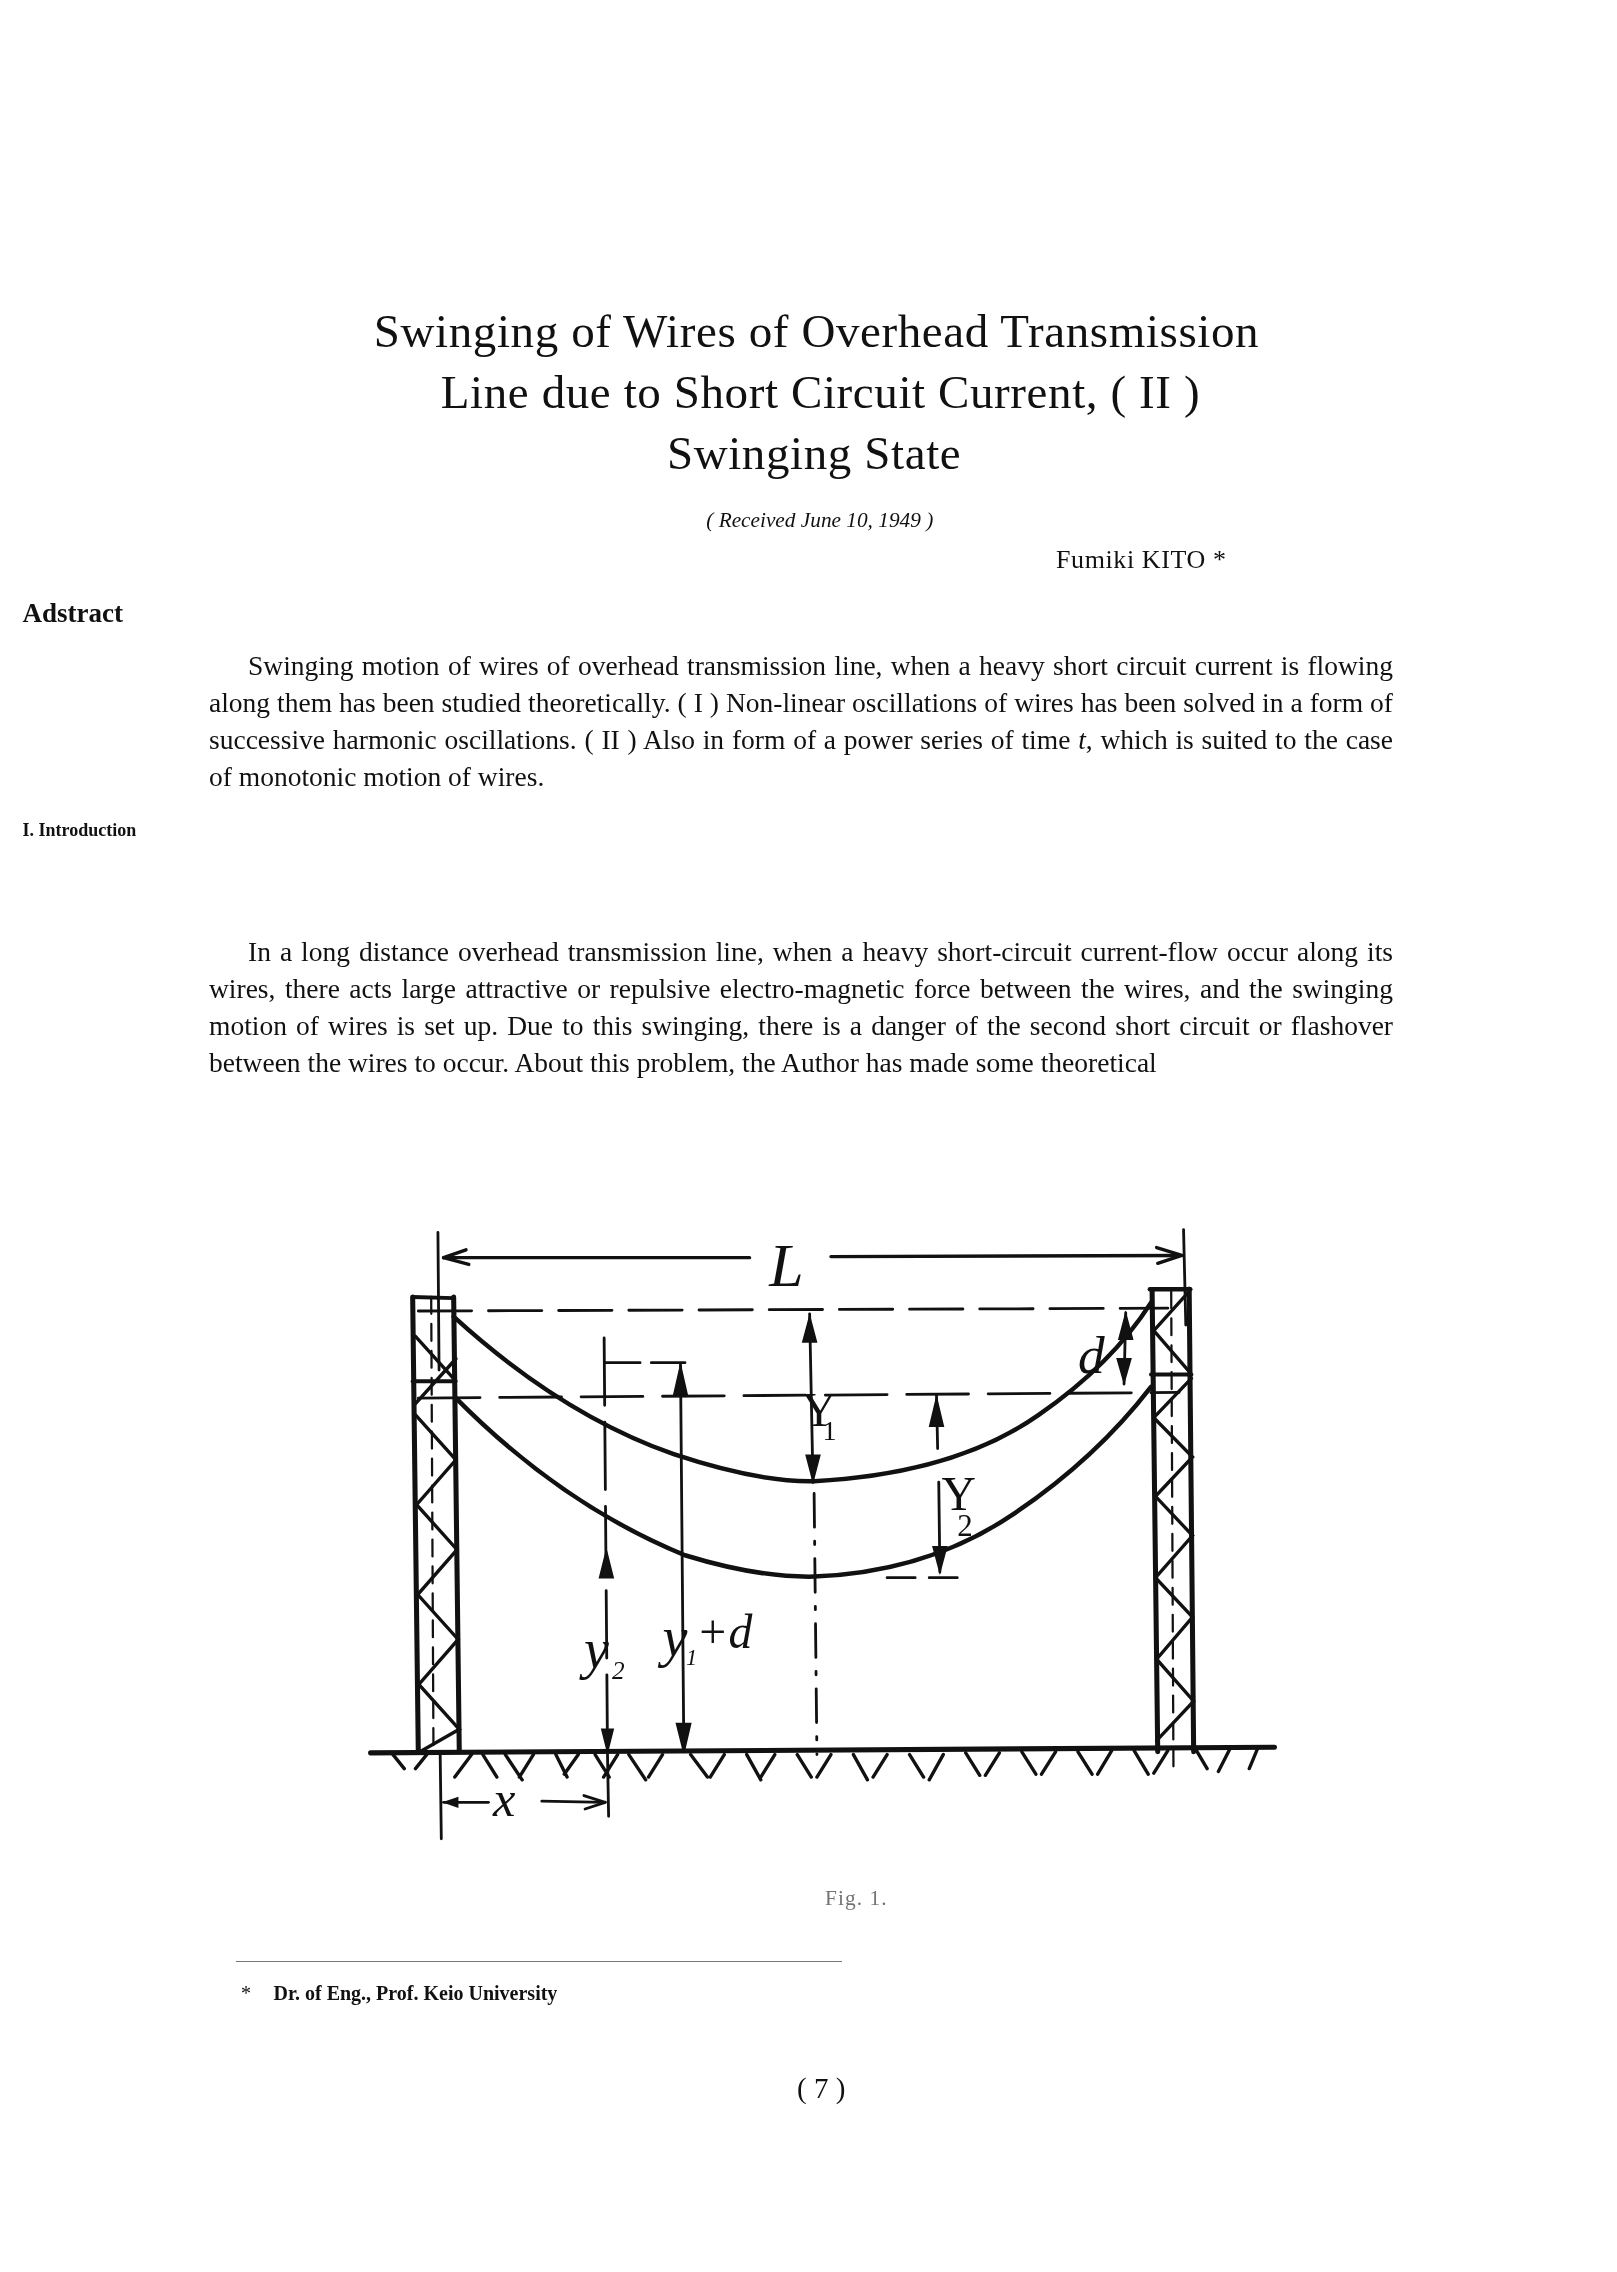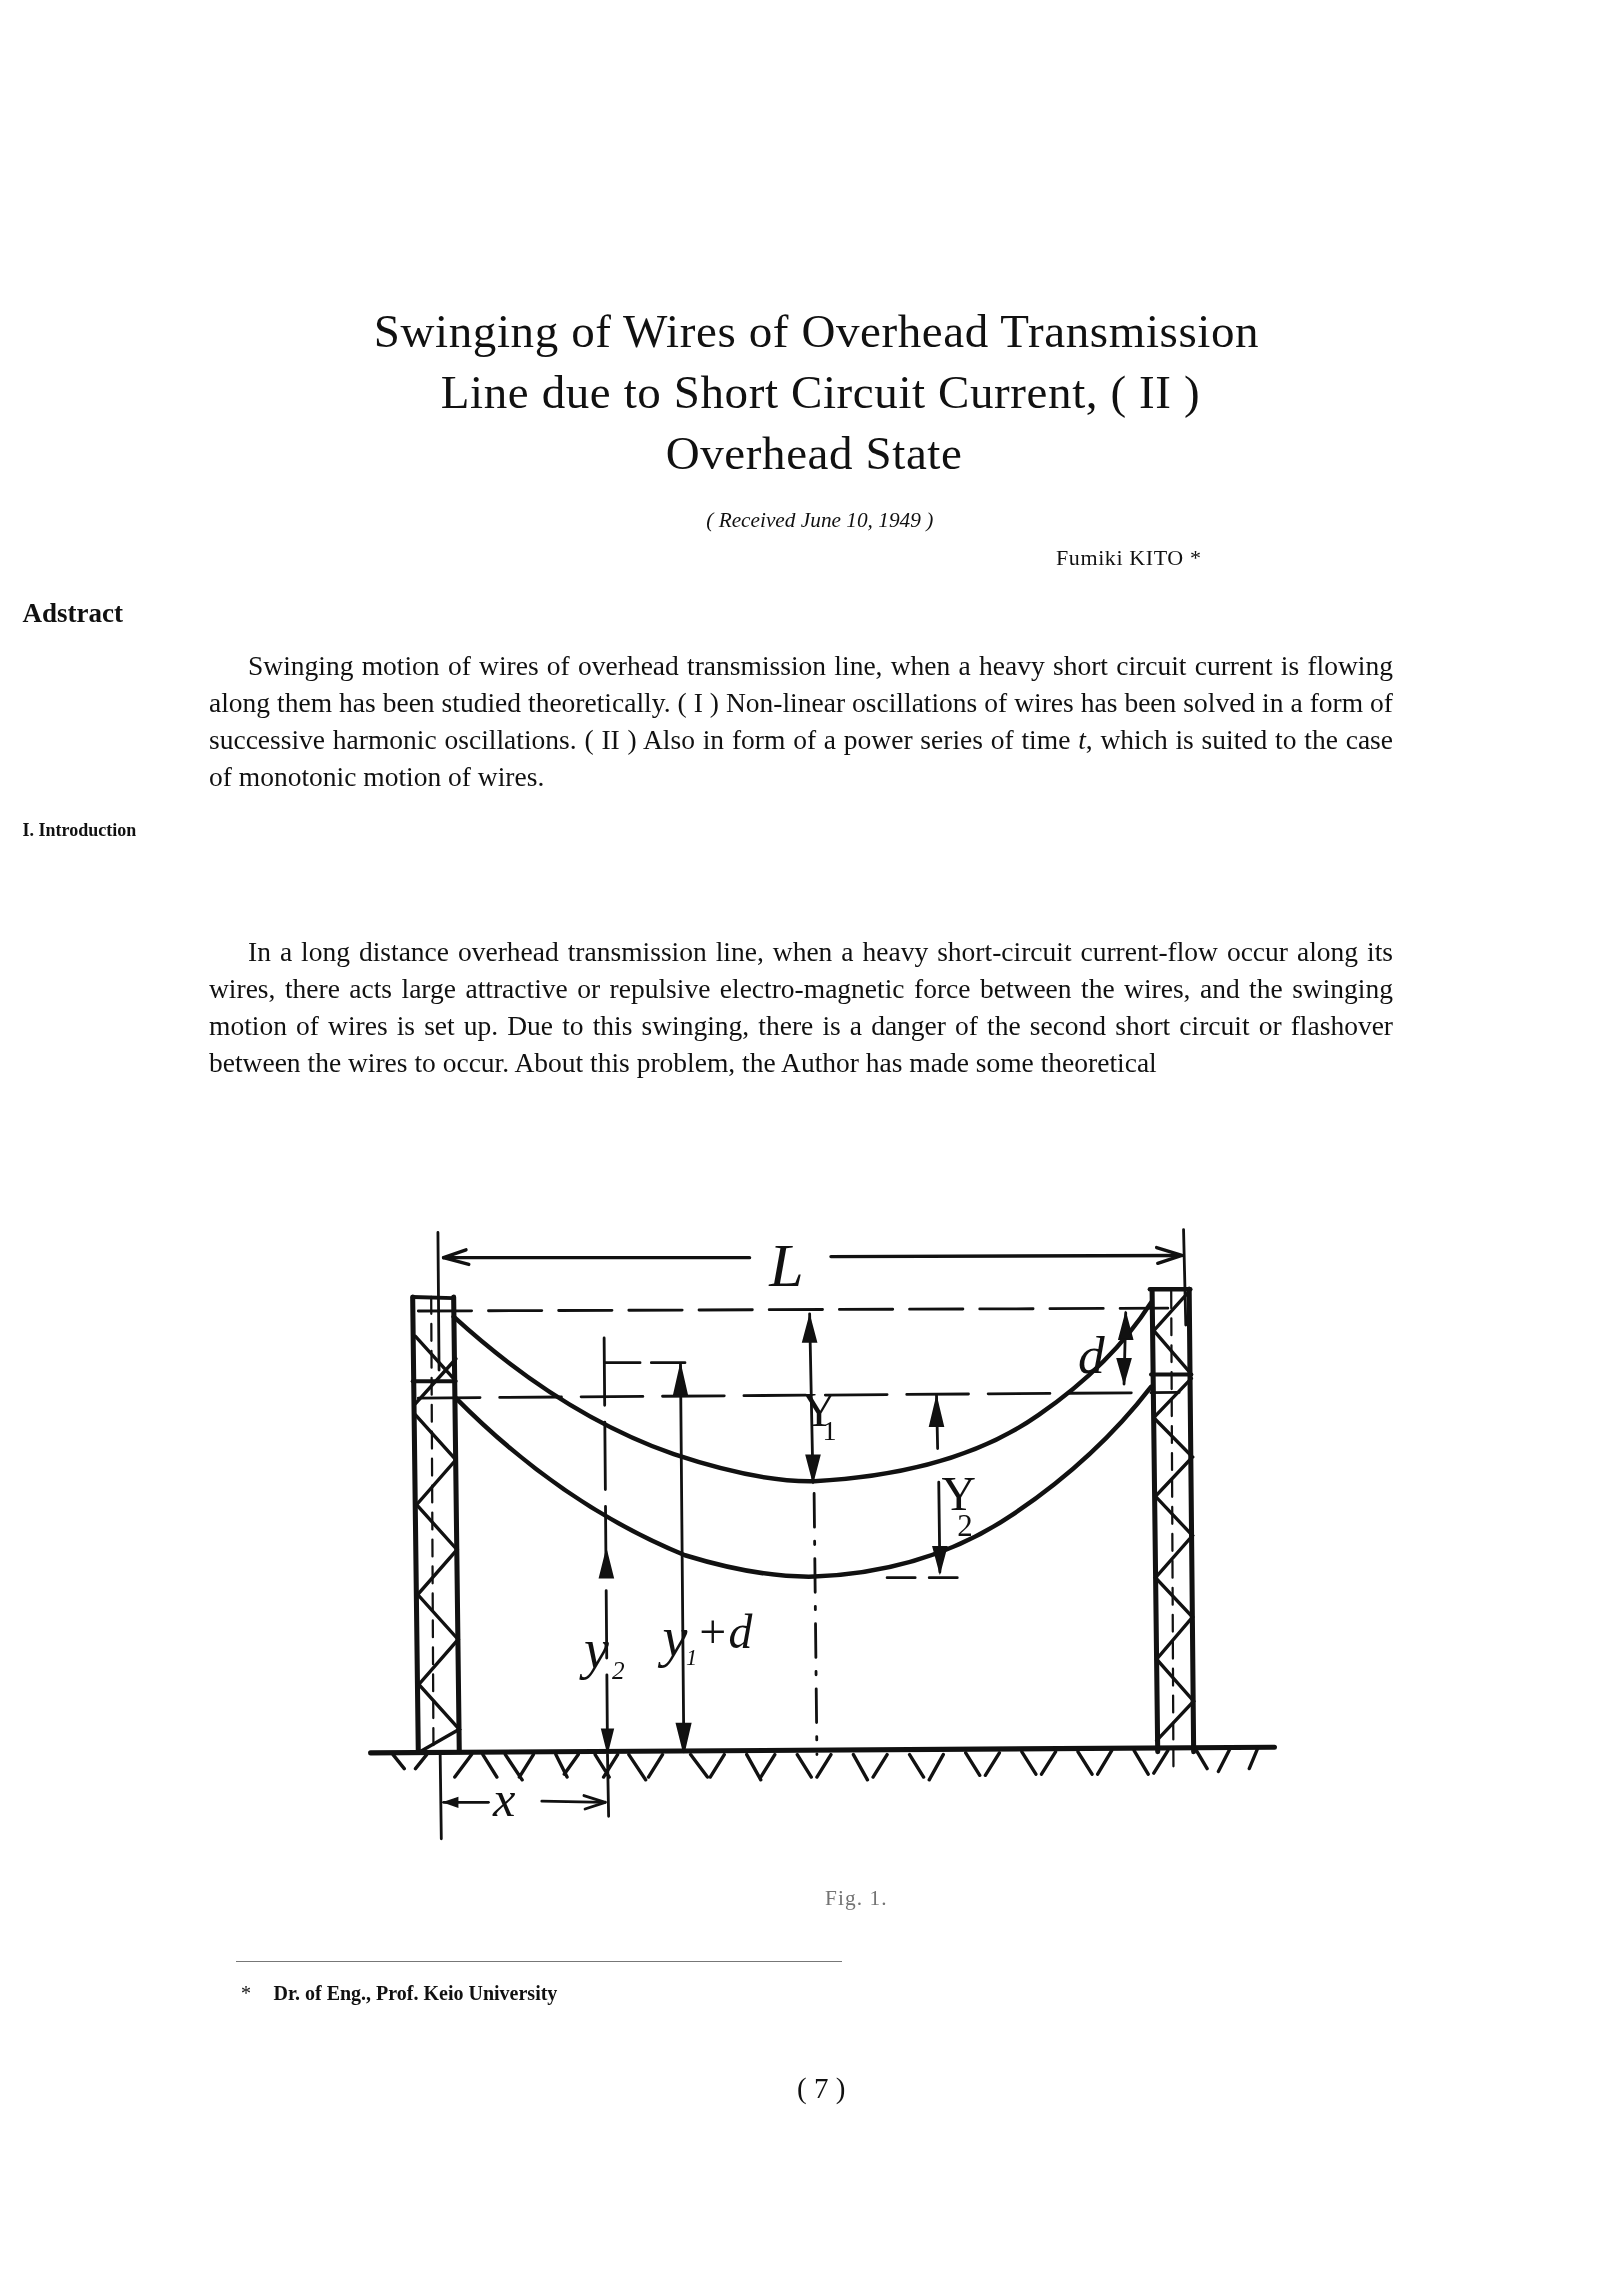--- a/index.html
+++ b/index.html
@@ -1,35 +1,35 @@
 <!DOCTYPE html>
 <html style="font-size:9px"><head>
 <meta charset="utf-8">
 <style>
   html, body { margin: 0; padding: 0; background: #ffffff; }
   body { width: 1617px; height: 2273px; position: relative; overflow: hidden; color: #111; font-family: "Liberation Serif", "DejaVu Serif", serif; }
   .title-line { position: absolute; left: 0; width: 1617px; text-align: center; font-size: 47px; letter-spacing: 0.6px; line-height: 1; }
   .received { position: absolute; top: 508px; left: 0; width: 1617px; text-align: center; font-size: 21.3px; font-style: italic; }
-  .author { position: absolute; top: 545px; left: 1056px; font-size: 22px; letter-spacing: 0.6px; }
+  .author { position: absolute; top: 545px; left: 1056px; font-size: 26px; letter-spacing: 0.6px; }
   .heading { position: absolute; left: 0; width: 1617px; font-weight: bold; font-size: 27px; }
   .para { position: absolute; left: 209px; width: 1184px; font-size: 27.5px; line-height: 37px; text-align: justify; text-align-last: left; }
   .para .indent { display: inline-block; width: 39px; }
   .caption { position: absolute; top: 1886px; left: 825px; font-size: 21.3px; color: #737373; letter-spacing: 1.1px; }
   .footrule { position: absolute; top: 1961px; left: 236px; width: 606px; height: 0; border-top: 1.7px solid #777; }
   .footnote { position: absolute; top: 1982px; left: 241px; font-size: 20px; font-weight: bold; }
   .footnote .star { font-weight: normal; margin-right: 22.5px; }
   .pagenum { position: absolute; top: 2072px; left: 797px; font-size: 29px; }
   svg.fig { position: absolute; left: 0; top: 0; }
 </style>
 </head>
 <body>
 
 <div class="title-line" style="top:308px;padding-left:8px;">Swinging of Wires of Overhead Transmission</div>
 <div class="title-line" style="top:369px; padding-left:24px; box-sizing:border-box;">Line due to Short Circuit Current, ( II )</div>
-<div class="title-line" style="top:430px; padding-left:11.2px; box-sizing:border-box;">Overhead State</div>
+<div class="title-line" style="top:430px; padding-left:11.2px; box-sizing:border-box;">Swinging State</div>
 
 <div class="received" style="padding-left:22.5px; box-sizing:border-box;">( Received June 10, 1949 )</div>
 <div class="author">Fumiki KITO *</div>
 
 <div class="heading" style="top:598px; padding-left:22.5px; box-sizing:border-box;">Adstract</div>
 <div class="para" style="top:647px;"><span class="indent"></span><span>Swinging motion of wires of overhead transmission line, when a heavy short circuit current is flowing along them has been studied theoretically. ( I ) Non-linear oscillations of wires has been solved in a form of successive harmonic oscillations. ( II ) Also in form of a power series of time </span><i>t</i><span>, which is suited to the case of monotonic motion of wires.</span></div>
 
 <div class="heading" style="top:820px; font-size:18px; padding-left:22.5px; box-sizing:border-box;">I.  Introduction</div>
 <div class="para" style="top:933px;"><span class="indent"></span><span>In a long distance overhead transmission line, when a heavy short-circuit current-flow occur along its wires, there acts large attractive or repulsive electro-magnetic force between the wires, and the swinging motion of wires is set up. Due to this swinging, there is a danger of the second short circuit or flashover between the wires to occur. About this problem, the Author has made some theoretical</span></div>
 

